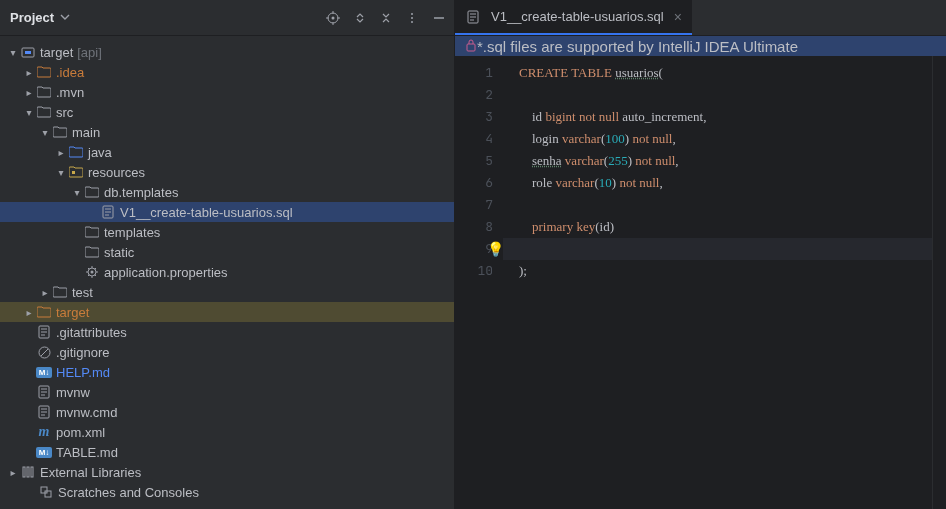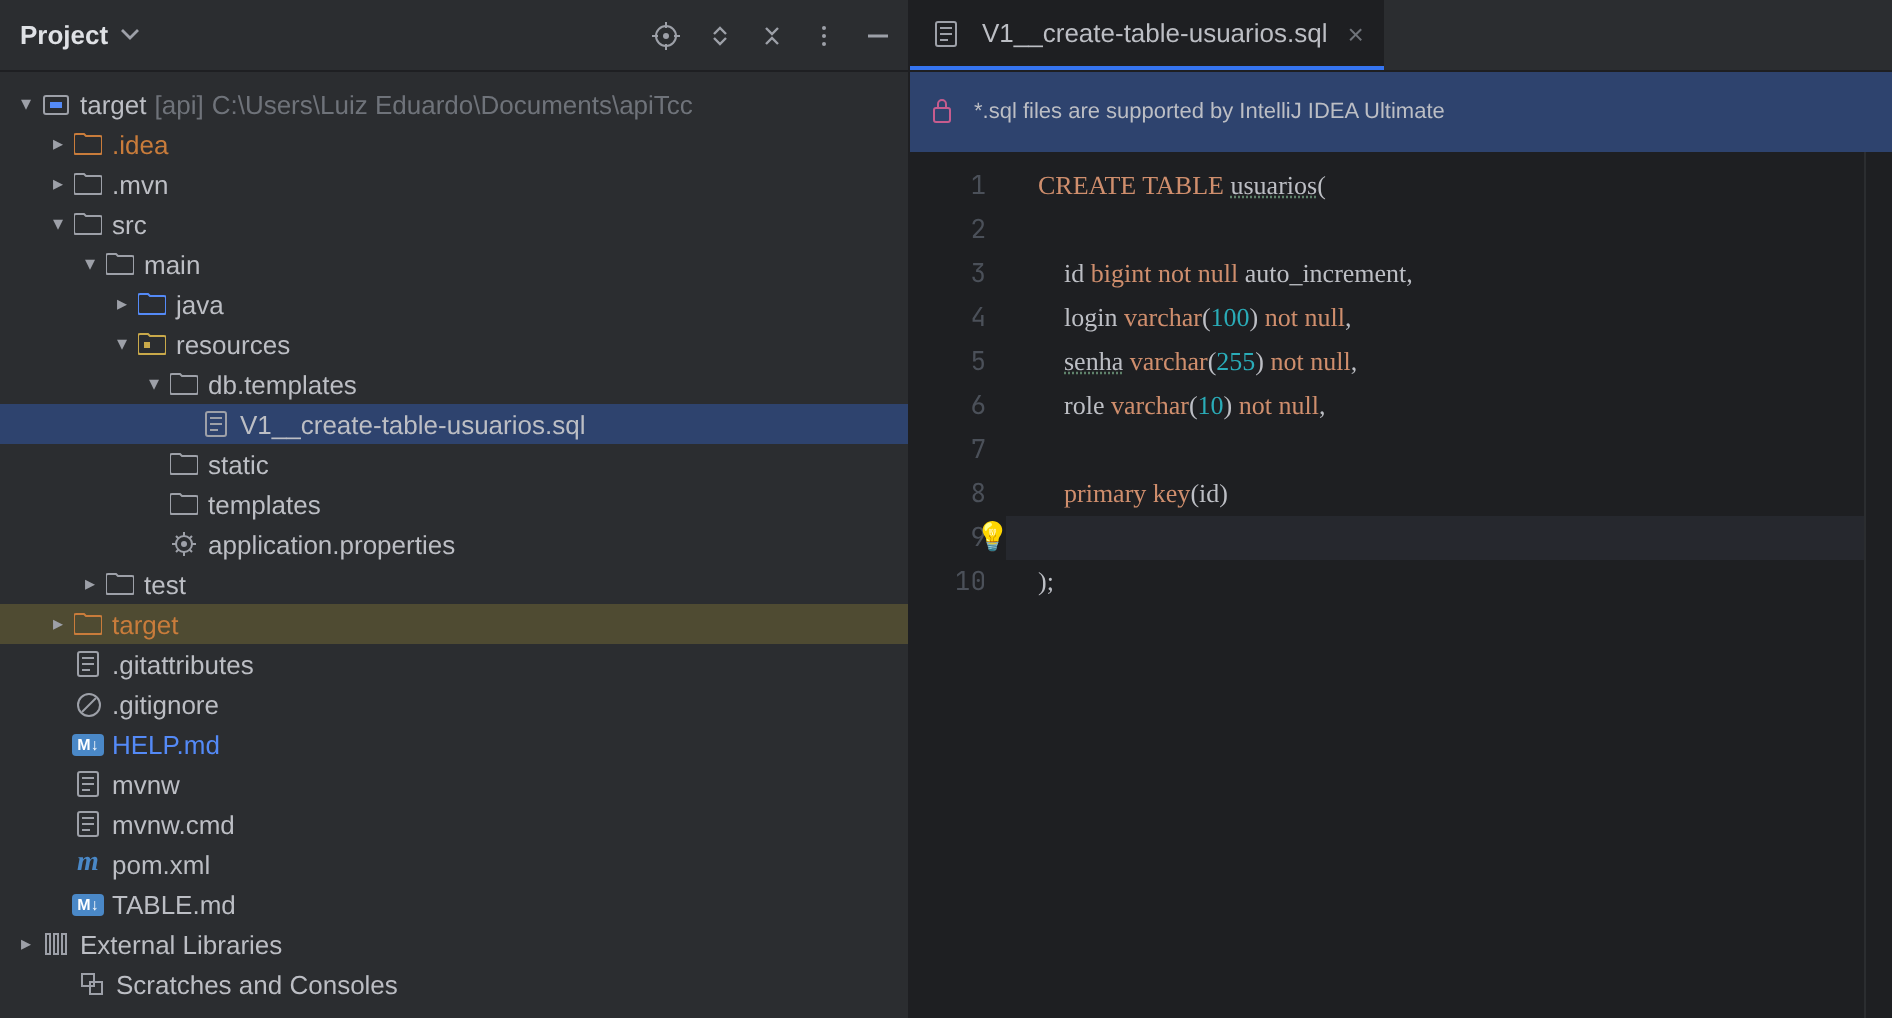--- a/index.html
+++ b/index.html
@@ -84,25 +84,24 @@
     display:flex; align-items:center; gap:6px;
     padding:0 10px;
     background:#1e1f22;
     border-bottom:2px solid #3574f0;
     color:#bcbec4;
   }
   .tab .close { color:#6f737a; font-size:14px; margin-left:4px;}
   .banner {
     background:#2e436e;
     color:#bcbec4;
-    height:40px;
+    height:20px;
     display:flex; align-items:center;
     padding:0 10px;
-    gap:10px;
-    font-size:11px;
+    font-size:15px;
   }
   .lock-ic { color:#c75c8e; }
   .code-area { flex:1; display:flex; font-family: "JetBrains Mono","Consolas",monospace; font-size:13px; line-height:22px; background:#1e1f22;}
   .gutter { width:48px; text-align:right; color:#4b5059; padding:6px 10px 0 0; user-select:none; position:relative;}
   .gutter .ln { height:22px; }
   .bulb { position:absolute; right:-12px; color:#f2c55c; font-size:14px;}
   .code { flex:1; padding:6px 0 16px 16px; color:#bcbec4;font-family:Liberation Serif, serif;}
   .code .line { height:22px; white-space:pre;}
   .code .line.cur { background:#26282e; margin-left:-16px;padding-left:16px;}
   .tok-kw { color:#cf8e6d; }
@@ -160,21 +159,20 @@
     <div class="row" style="padding-left:6px">
       <span class="arrow">▾</span>
       <span class="ic">
           <svg width="14" height="14" viewBox="0 0 14 14">
             <rect x="1" y="3" width="12" height="9" rx="1" fill="none" stroke="#9da0a8"></rect>
             <rect x="4" y="6" width="6" height="3" fill="#548af7"></rect>
           </svg>
         </span>
       <span class="label">target</span>
       <span class="label-muted" style="margin-left:4px">[api]</span>
-      <span class="proj-path">C:\Users\Luiz Eduardo\Documents\apiTcc</span>
     </div>
     <div class="row" style="padding-left:22px">
         <span class="arrow">▸</span>
         <span class="ic folder-orange">
           <svg width="14" height="12" viewBox="0 0 14 12">
             <path d="M0 2a1 1 0 011-1h4l1 1h7a1 1 0 011 1v7a1 1 0 01-1 1H1a1 1 0 01-1-1z" fill="none" stroke="currentColor"></path>
           </svg>
         </span>
         <span class="label-orange">.idea</span>
       </div>
@@ -243,30 +241,30 @@
         </span>
         <span class="label">V1__create-table-usuarios.sql</span>
       </div>
     <div class="row" style="padding-left:70px">
         <span class="arrow blank">▸</span>
         <span class="ic folder-generic">
           <svg width="14" height="12" viewBox="0 0 14 12">
             <path d="M0 2a1 1 0 011-1h4l1 1h7a1 1 0 011 1v7a1 1 0 01-1 1H1a1 1 0 01-1-1z" fill="none" stroke="currentColor"></path>
           </svg>
         </span>
+        <span class="label">templates</span>
+      </div>
+    <div class="row" style="padding-left:70px">
+        <span class="arrow blank">▸</span>
+        <span class="ic folder-generic">
+          <svg width="14" height="12" viewBox="0 0 14 12">
+            <path d="M0 2a1 1 0 011-1h4l1 1h7a1 1 0 011 1v7a1 1 0 01-1 1H1a1 1 0 01-1-1z" fill="none" stroke="currentColor"></path>
+          </svg>
+        </span>
         <span class="label">static</span>
-      </div>
-    <div class="row" style="padding-left:70px">
-        <span class="arrow blank">▸</span>
-        <span class="ic folder-generic">
-          <svg width="14" height="12" viewBox="0 0 14 12">
-            <path d="M0 2a1 1 0 011-1h4l1 1h7a1 1 0 011 1v7a1 1 0 01-1 1H1a1 1 0 01-1-1z" fill="none" stroke="currentColor"></path>
-          </svg>
-        </span>
-        <span class="label">templates</span>
       </div>
     <div class="row" style="padding-left:70px">
         <span class="arrow blank">▸</span>
         <span class="ic file-generic">
           <svg width="14" height="14" viewBox="0 0 14 14">
             <circle cx="7" cy="7" r="4" fill="none" stroke="currentColor"></circle>
             <circle cx="7" cy="7" r="1.5" fill="currentColor"></circle>
             <path d="M7 1v2M7 11v2M1 7h2M11 7h2M3 3l1.4 1.4M9.6 9.6L11 11M11 3L9.6 4.4M4.4 9.6L3 11" stroke="currentColor"></path>
           </svg>
         </span>

